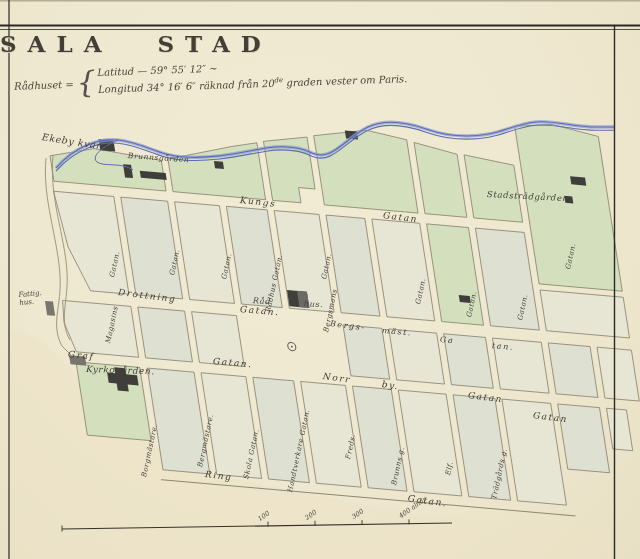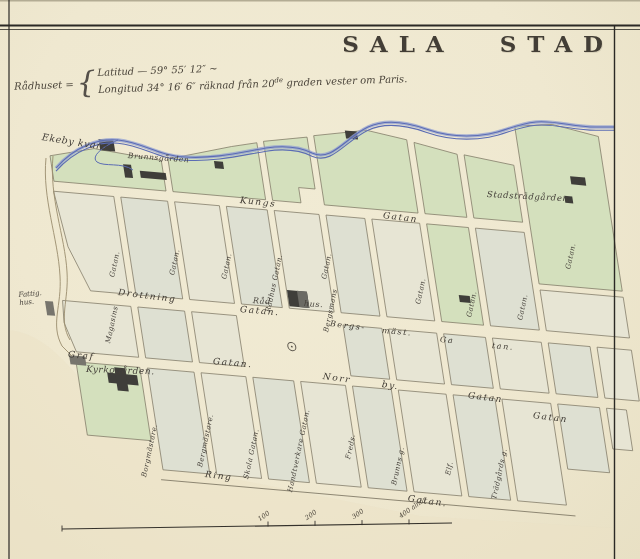--- a/index.html
+++ b/index.html
@@ -15,24 +15,23 @@
   .blk{stroke:#7d7663;stroke-width:0.7;}
   .bld{fill:#3f3e3a;stroke:none;}
   .bld2{fill:#77756d;stroke:none;}
   .lbl{position:absolute;font-style:italic;color:var(--c-ink,#45403a);white-space:nowrap;
        transform-origin:0 50%;}
   .pl{font-size:8.5px;letter-spacing:0.6px;}
   .st{font-size:9px;letter-spacing:1.6px;color:#3e3932;}
   .vl{font-size:7px;letter-spacing:0.5px;transform-origin:0 100%;}
   .sc{font-size:6.5px;transform-origin:0 100%;color:#4a443a;}
   #title{
-    position:absolute;left:0;right:26px;top:30px;text-align:right;
+    position:absolute;left:0;right:26px;top:30px;text-align:left;
     font-weight:bold;font-size:23px;letter-spacing:11px;word-spacing:26px;color:#433e36;
     text-shadow:0.6px 0.6px 0 #d8d0b8;
-    padding-left:22px;
   }
   #title span::first-letter{font-size:30px;}
   #coords{position:absolute;left:14px;top:60px;display:flex;align-items:center;transform:rotate(-2deg);color:#4a443a;font-style:italic;}
   #coords .nm{font-size:10px;margin-top:4px;}
   #coords .br{font-size:30px;font-weight:200;margin:0 2px 0 3px;color:#55504a;}
   #coords .ln{font-size:10px;line-height:14px;}
   .fh{white-space:pre-line;font-size:7px;line-height:8px;}
 </style>
 </head>
 <body>

